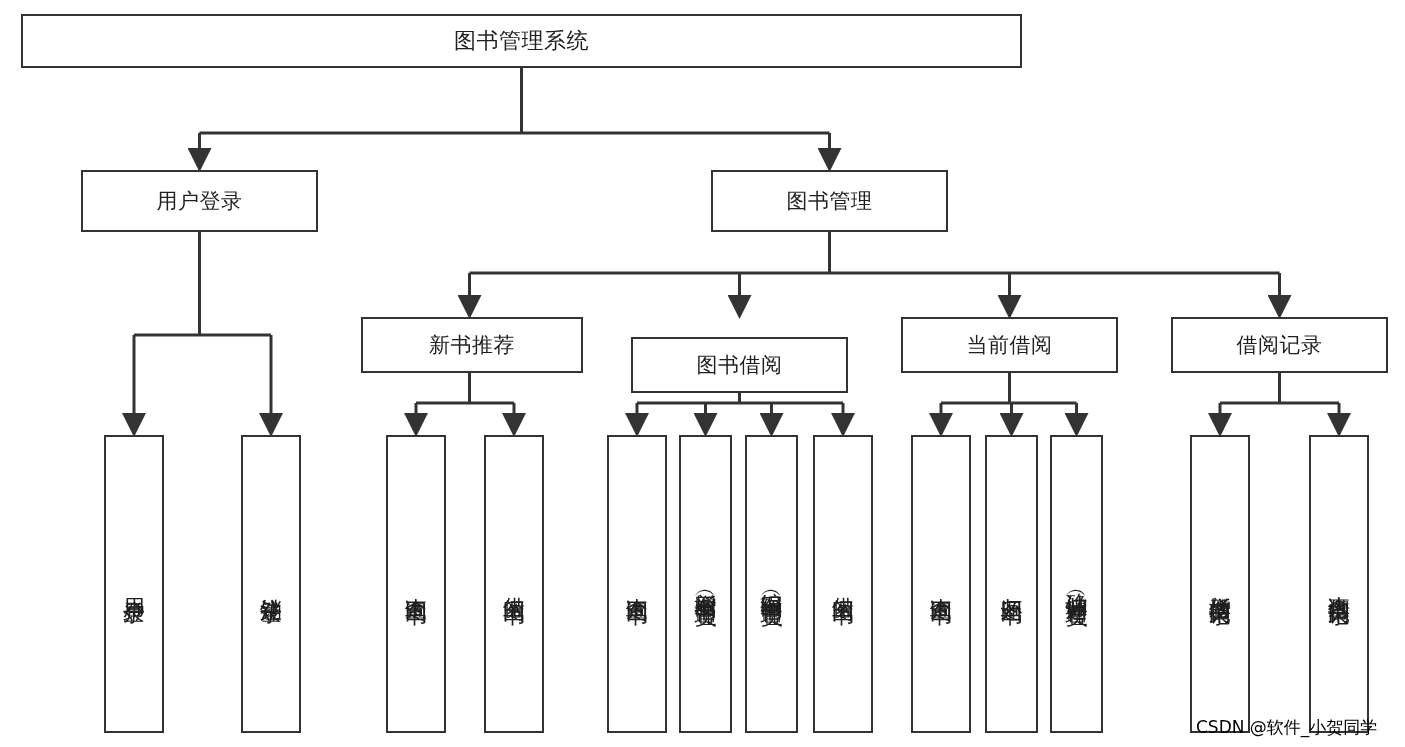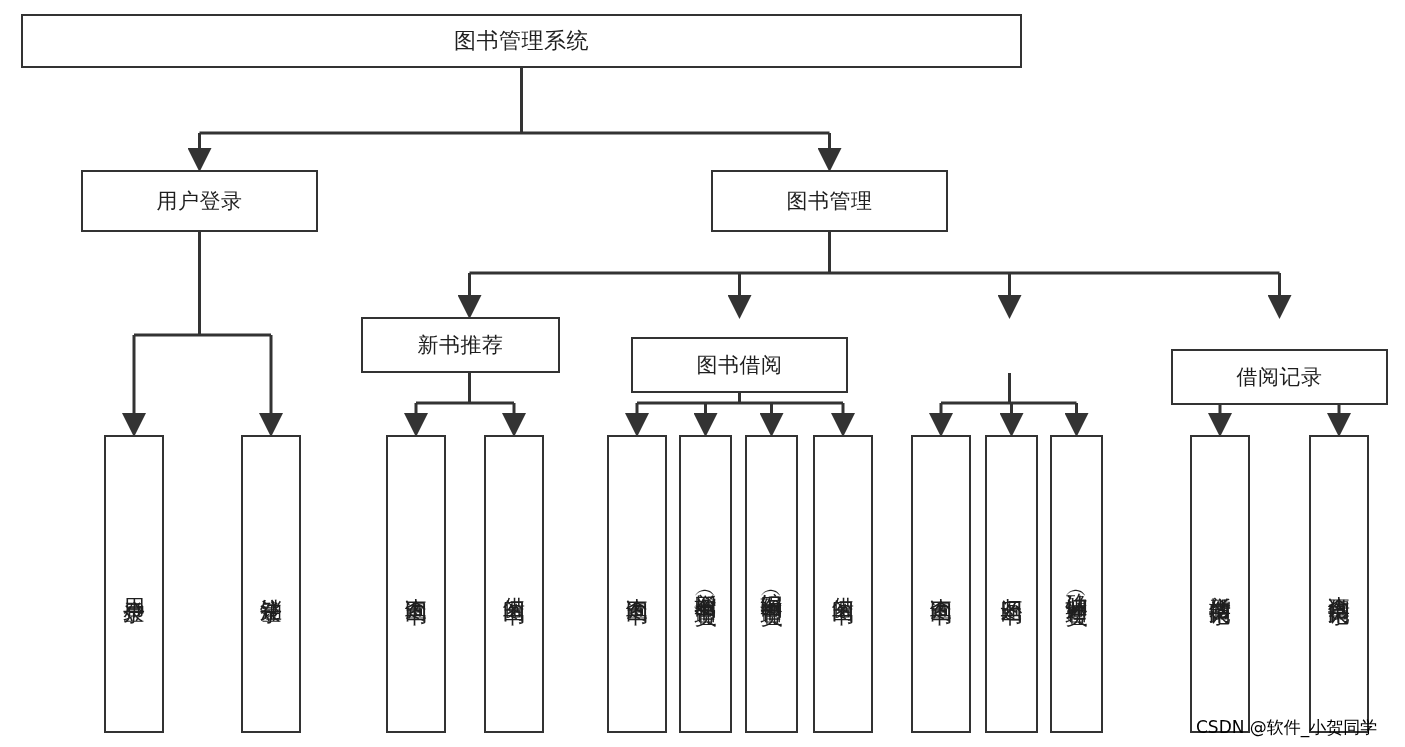--- a/index.html
+++ b/index.html
@@ -122,27 +122,30 @@
     <span class="label">图书管理系统</span>
   </div>
 
   <div class="node horiz" style="left: 81px; top: 170px; width: 237px; height: 62px;">
     <span class="label">用户登录</span>
   </div>
   <div class="node horiz" style="left: 711px; top: 170px; width: 237px; height: 62px;">
     <span class="label">图书管理</span>
   </div>
 
-  <div class="node horiz" style="left: 361px; top: 317px; width: 199px; height: 56px;">
+  <div class="node horiz" style="left: 361px; top: 317px; width: 222px; height: 56px;">
     <span class="label">新书推荐</span>
   </div>
   <div class="node horiz" style="left: 631px; top: 317px; width: 217px; height: 56px; margin-top: 20px;">
     <span class="label">图书借阅</span>
   </div>
-  <div class="node horiz" style="left: 1171px; top: 317px; width: 217px; height: 56px; margin-top: 32px;">
+  <div class="node horiz" style="left: 901px; top: 317px; width: 217px; height: 56px;">
+    <span class="label">当前借阅</span>
+  </div>
+  <div class="node horiz" style="left: 1171px; top: 317px; width: 217px; height: 56px;">
     <span class="label">借阅记录</span>
   </div>
 
   <div class="node vert" style="left: 104px; top: 435px; width: 60px; height: 298px;">
     <span class="label">用户登录</span>
   </div>
   <div class="node vert" style="left: 241px; top: 435px; width: 60px; height: 298px;">
     <span class="label">注销登录</span>
   </div>
   <div class="node vert" style="left: 386px; top: 435px; width: 60px; height: 298px;">

